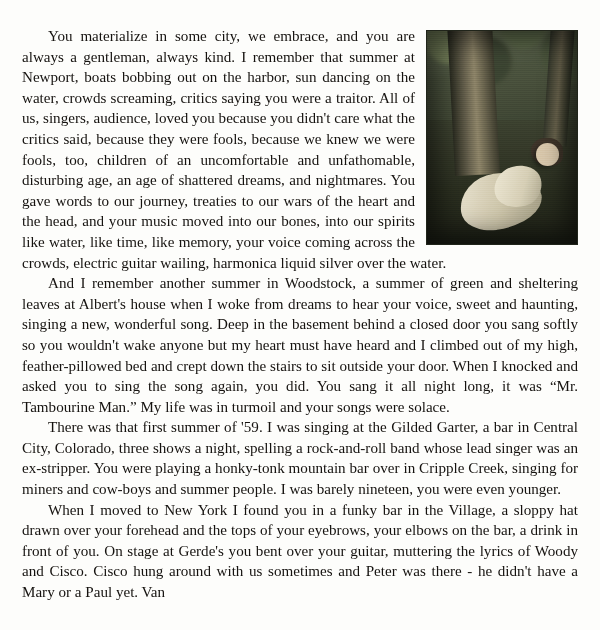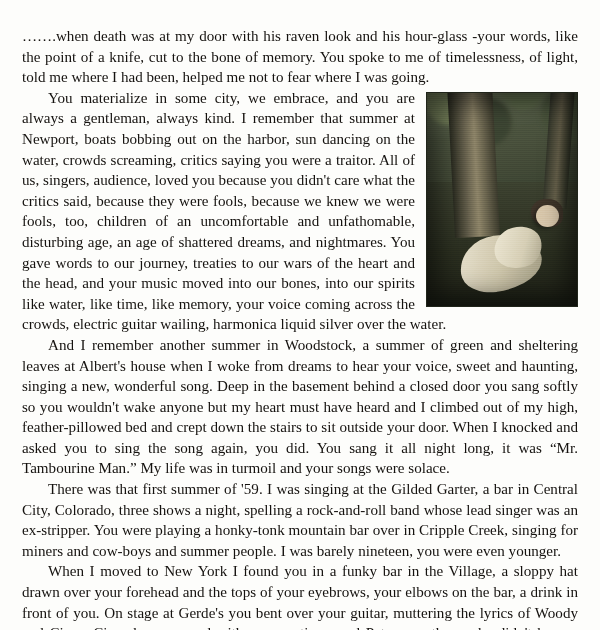--- a/index.html
+++ b/index.html
@@ -146,21 +146,20 @@
     inset: 0;
     box-shadow: inset 0 0 26px 10px rgba(0,0,0,0.55);
   }
 </style>
 </head>
 <body>
 
 <div class="page">
   <div class="body-text">
 
-    <p>…….when death was at my door with his raven look and his hour-glass -your words, like the point of a knife, cut to the bone of memory. You spoke to me of timelessness, of light, told me where I had been, helped me not to fear where I was going.</p>
 
     <div class="photo">
       <div class="sky"></div>
       <div class="ground"></div>
       <div class="leaves"></div>
       <div class="trunk"></div>
       <div class="trunk2"></div>
       <div class="figure">
         <div class="dress"></div>
         <div class="torso"></div>

